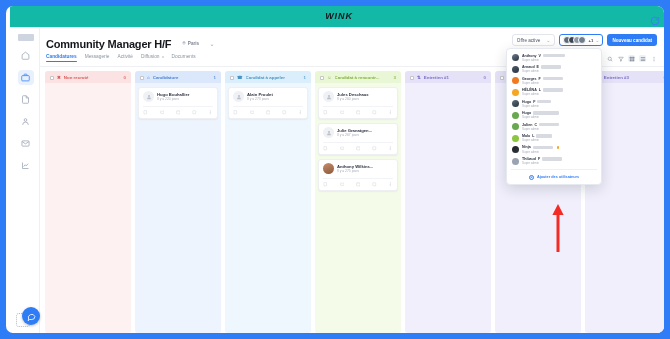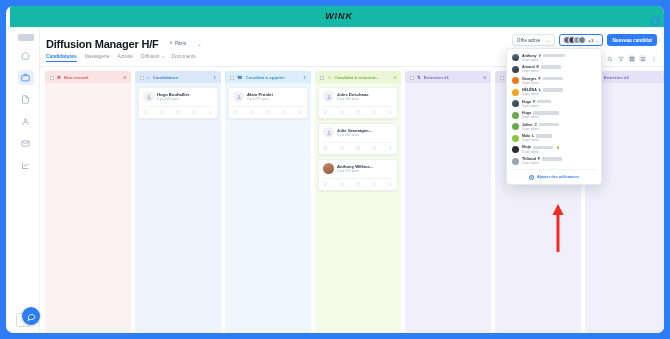--- a/index.html
+++ b/index.html
@@ -304,21 +304,21 @@
   <div id="fab-ghost"></div>
   <div id="chat-fab">
     <svg viewBox="0 0 24 24" fill="none" stroke="currentColor" stroke-width="2.2">
         <path d="M21 12a8 8 0 0 1-8 8H7l-4 3 1.2-4.2A8 8 0 1 1 21 12z"></path>
       </svg>
   </div>
 
   <div id="main">
 
     <div id="page-head">
-      <span id="page-title">Diffusion Manager H/F</span>
+      <span id="page-title">Community Manager H/F</span>
       <span id="loc-chip">
         <span>
           <svg viewBox="0 0 24 24" fill="none" stroke="currentColor" stroke-width="2.4">
               <path d="M12 21s7-6.2 7-11a7 7 0 1 0-14 0c0 4.8 7 11 7 11z"></path>
               <circle cx="12" cy="10" r="2.4"></circle>
             </svg>
         </span>
         <span>Paris</span>
       </span>
       <span id="title-caret">⌄</span>

